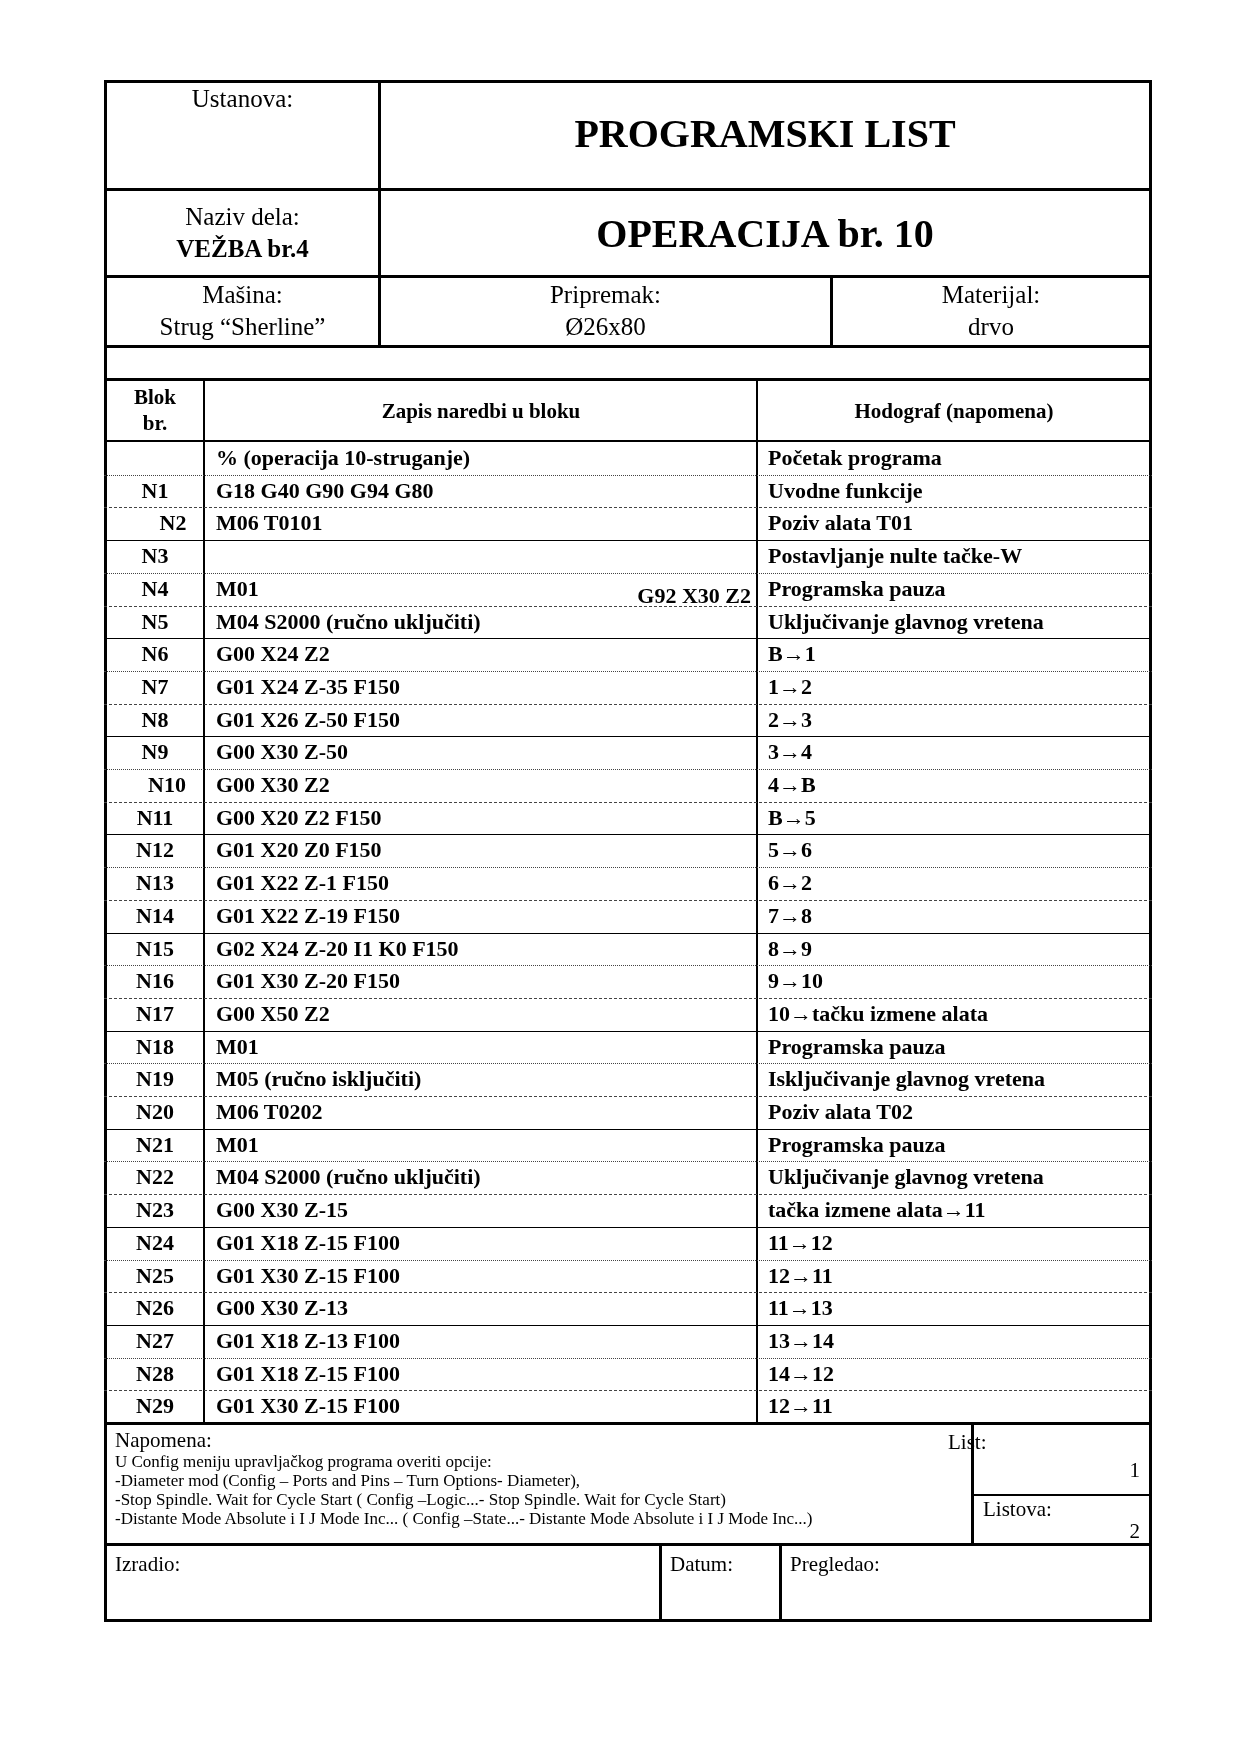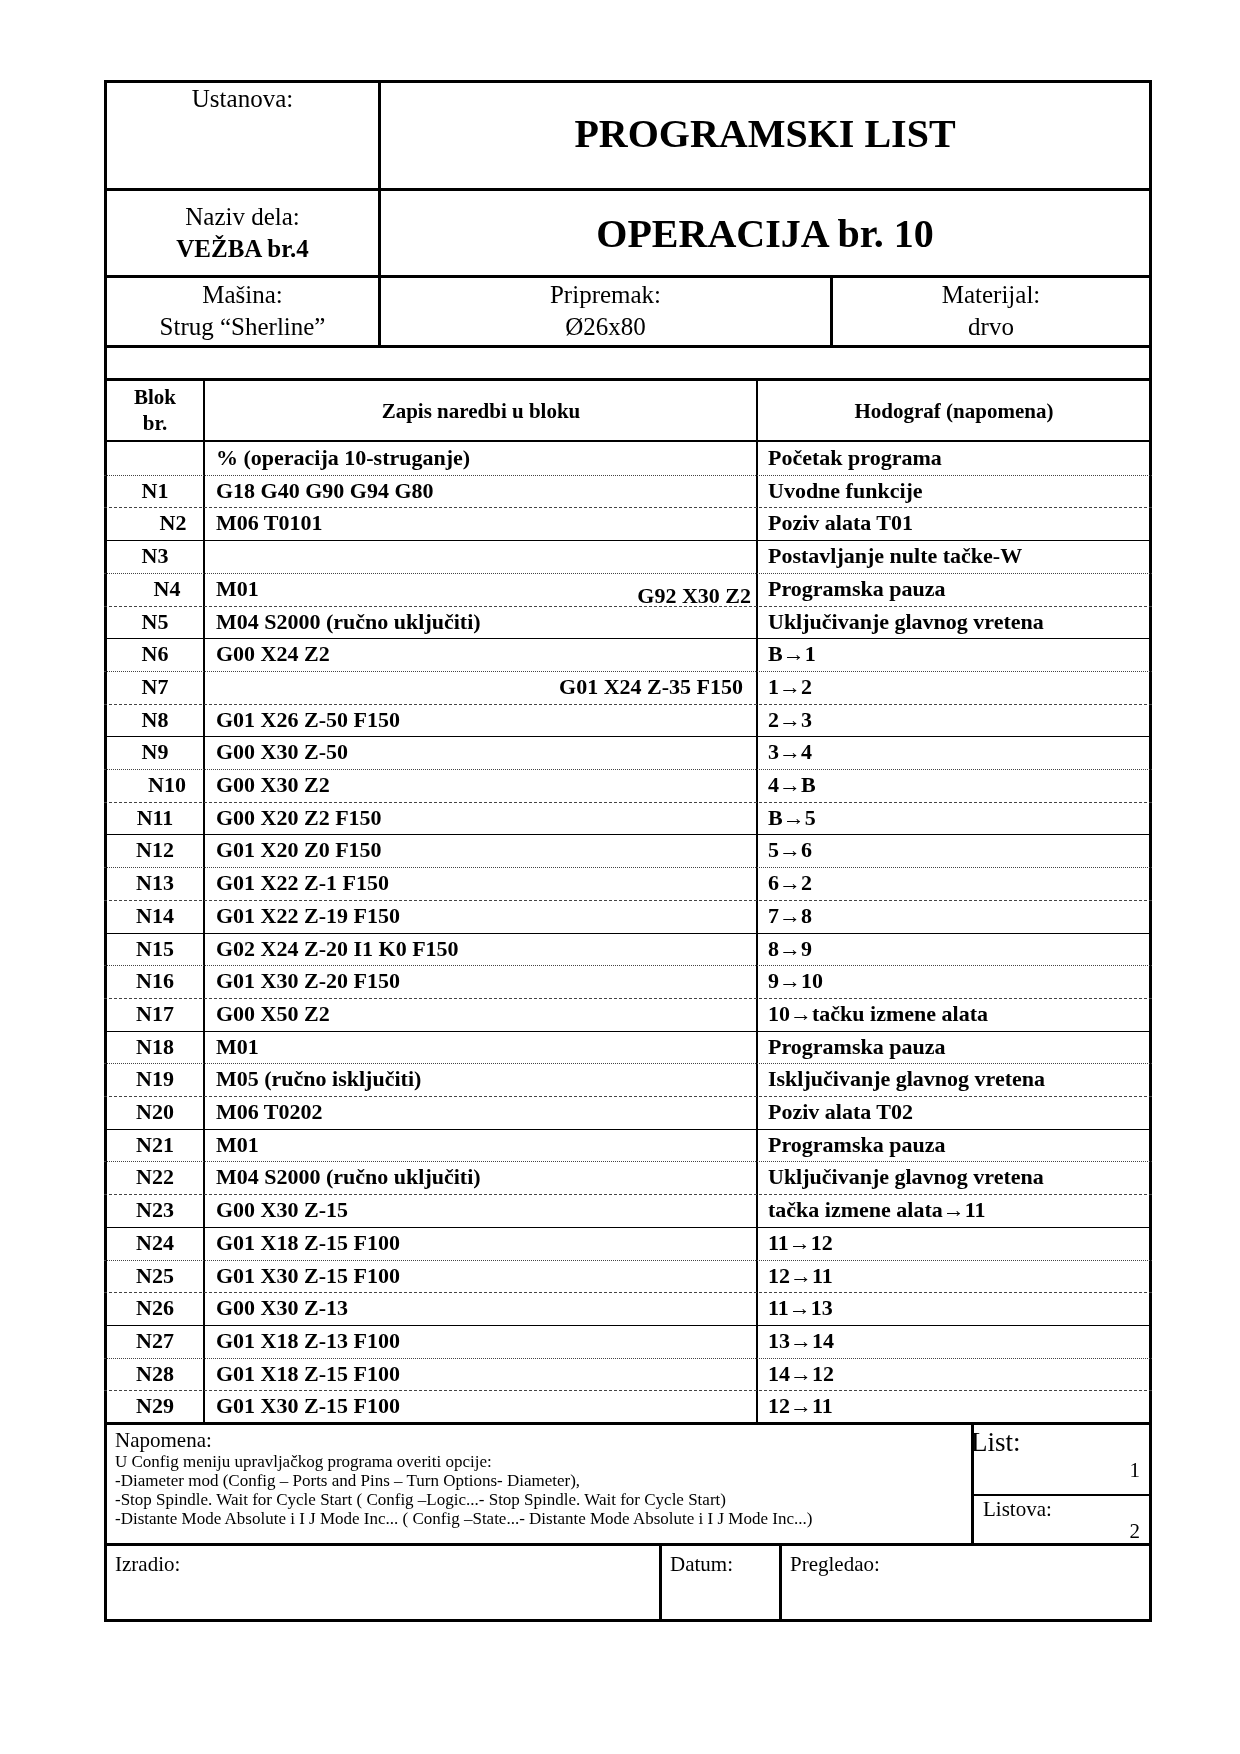--- a/index.html
+++ b/index.html
@@ -77,40 +77,40 @@
       <div class="row-text" style="left: 768px; width: 380px; text-align: left; top: 507px; height: 33px;">Poziv alata T01</div>
     </div>
     <div class="thin-h" style="left: 104px; width: 1048px; top: 540px;"></div>
     <div>
       <div class="row-text" style="left: 107px; width: 96px; text-align: center; top: 540px; height: 33px;">N3</div>
       <div class="row-text" style="left: 216px; width: 535px; text-align: right; top: 540px; height: 33px; margin-top: 40px;">G92 X30 Z2</div>
       <div class="row-text" style="left: 768px; width: 380px; text-align: left; top: 540px; height: 33px;">Postavljanje nulte tačke-W</div>
     </div>
     <div class="dot-h" style="left: 104px; width: 1048px; top: 573px;"></div>
     <div>
-      <div class="row-text" style="left: 107px; width: 96px; text-align: center; top: 573px; height: 33px; margin-left: 12px;">N4</div>
+      <div class="row-text" style="left: 107px; width: 96px; text-align: center; top: 573px; height: 33px;">N4</div>
       <div class="row-text" style="left: 216px; width: 535px; text-align: left; top: 573px; height: 33px;">M01</div>
       <div class="row-text" style="left: 768px; width: 380px; text-align: left; top: 573px; height: 33px;">Programska pauza</div>
     </div>
     <div class="dash-h" style="left: 104px; width: 1048px; top: 606px;"></div>
     <div>
       <div class="row-text" style="left: 107px; width: 96px; text-align: center; top: 606px; height: 33px;">N5</div>
       <div class="row-text" style="left: 216px; width: 535px; text-align: left; top: 606px; height: 33px;">M04 S2000 (ručno uključiti)</div>
       <div class="row-text" style="left: 768px; width: 380px; text-align: left; top: 606px; height: 33px;">Uključivanje glavnog vretena</div>
     </div>
     <div class="thin-h" style="left: 104px; width: 1048px; top: 638px;"></div>
     <div>
       <div class="row-text" style="left: 107px; width: 96px; text-align: center; top: 638px; height: 33px;">N6</div>
       <div class="row-text" style="left: 216px; width: 535px; text-align: left; top: 638px; height: 33px;">G00 X24 Z2</div>
       <div class="row-text" style="left: 768px; width: 380px; text-align: left; top: 638px; height: 33px;">B→1</div>
     </div>
     <div class="dot-h" style="left: 104px; width: 1048px; top: 671px;"></div>
     <div>
       <div class="row-text" style="left: 107px; width: 96px; text-align: center; top: 671px; height: 33px;">N7</div>
-      <div class="row-text" style="left: 208px; width: 535px; text-align: right; top: 671px; height: 33px;">G01 X24 Z-35 F150</div>
+      <div class="row-text" style="left: 216px; width: 535px; text-align: left; top: 671px; height: 33px;">G01 X24 Z-35 F150</div>
       <div class="row-text" style="left: 768px; width: 380px; text-align: left; top: 671px; height: 33px;">1→2</div>
     </div>
     <div class="dash-h" style="left: 104px; width: 1048px; top: 704px;"></div>
     <div>
       <div class="row-text" style="left: 107px; width: 96px; text-align: center; top: 704px; height: 33px;">N8</div>
       <div class="row-text" style="left: 216px; width: 535px; text-align: left; top: 704px; height: 33px;">G01 X26 Z-50 F150</div>
       <div class="row-text" style="left: 768px; width: 380px; text-align: left; top: 704px; height: 33px;">2→3</div>
     </div>
     <div class="thin-h" style="left: 104px; width: 1048px; top: 736px;"></div>
     <div>
@@ -246,20 +246,20 @@
 <div class="thin-h" style="left:972px; width:180px; top:1494px; border-top-width:2px;"></div>
 <div class="vline" style="left:659px; top:1545px; height:77px;"></div>
 <div class="vline" style="left:779px; top:1545px; height:77px;"></div>
 
 <div class="note" style="left:115px; top:1428px; font-size:21px; line-height:24px;">Napomena:</div>
 <div class="note" style="left:115px; top:1452px;">U Config meniju upravljačkog programa overiti opcije:</div>
 <div class="note" style="left:115px; top:1471px;">-Diameter mod (Config – Ports and Pins – Turn Options- Diameter),</div>
 <div class="note" style="left:115px; top:1490px;">-Stop Spindle. Wait for Cycle Start ( Config –Logic...- Stop Spindle. Wait for Cycle Start)</div>
 <div class="note" style="left:115px; top:1509px;">-Distante Mode Absolute i I J Mode Inc... ( Config –State...-  Distante Mode Absolute i I J Mode Inc...)</div>
 
-<div class="note" style="left:971px; top:1430px; font-size:27px; line-height:24px;">List:</div>
+<div class="note" style="left:948px; top:1430px; font-size:21px; line-height:24px;">List:</div>
 <div class="note" style="left:1100px; top:1458px; width:40px; text-align:right; font-size:21px; line-height:24px;">1</div>
 <div class="note" style="left:983px; top:1497px; font-size:21px; line-height:24px;">Listova:</div>
 <div class="note" style="left:1100px; top:1519px; width:40px; text-align:right; font-size:21px; line-height:24px;">2</div>
 
 <div class="note" style="left:115px; top:1552px; font-size:21px; line-height:24px;">Izradio:</div>
 <div class="note" style="left:670px; top:1552px; font-size:21px; line-height:24px;">Datum:</div>
 <div class="note" style="left:790px; top:1552px; font-size:21px; line-height:24px;">Pregledao:</div>
 
 </body></html>

